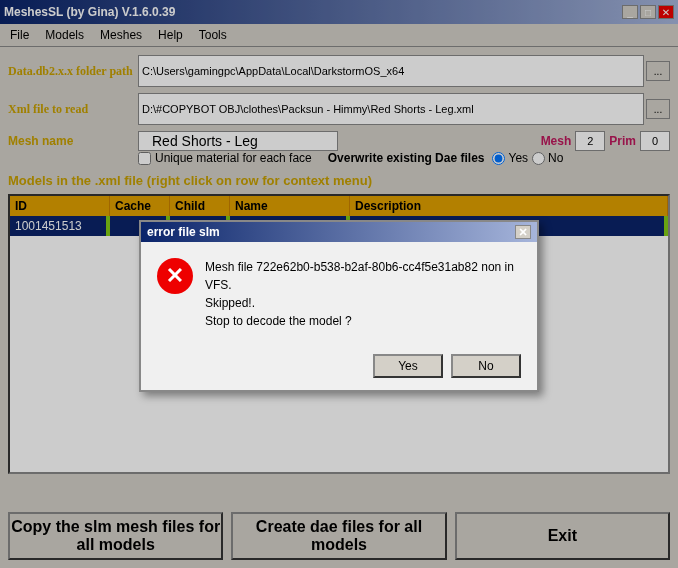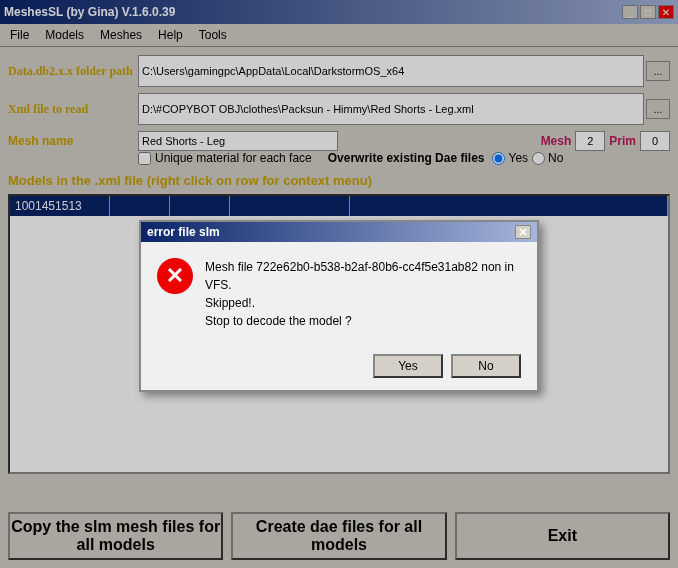--- a/index.html
+++ b/index.html
@@ -109,22 +109,22 @@
       font-weight: bold;
       font-size: 12px;
       width: 130px;
       flex-shrink: 0;
     }
     .mesh-input {
       width: 200px;
       height: 20px;
       border: 1px solid #888;
       background: white;
-      padding: 0 3px;
-      font-size: 11px;
+      padding: 0 13px;
+      font-size: 14px;
     }
     .mesh-count-group {
       display: flex;
       align-items: center;
       margin-left: auto;
       gap: 4px;
     }
     .count-label {
       font-weight: bold;
       font-size: 12px;
@@ -204,21 +204,21 @@
     }
     .table-row-data {
       display: grid;
       grid-template-columns: 100px 60px 60px 120px 1fr;
       background: #0a246a;
       color: white;
     }
     .table-cell {
       padding: 3px 5px;
       font-size: 12px;
-      border-right: 1px solid #84cc16;
+      border-right: 4px solid #84cc16;
     }
 
     
     .bottom-bar {
       display: flex;
       gap: 8px;
       padding: 8px;
       background: #d4d0c8;
       position: absolute;
       bottom: 0;
@@ -383,20 +383,27 @@
         <label>
           <input type="radio" name="overwrite" style="">
           <span>No</span>
         </label>
       </div>
     </div>
 
     <div class="section-title">Models in the .xml file (right click on row for context menu)</div>
 
     <div class="table-area">
+      <div class="table-header">
+        <div class="table-header-cell">ID</div>
+        <div class="table-header-cell">Cache</div>
+        <div class="table-header-cell">Child</div>
+        <div class="table-header-cell">Name</div>
+        <div class="table-header-cell">Description</div>
+      </div>
       <div class="table-row-data">
         <div class="table-cell">1001451513</div>
         <div class="table-cell"></div>
         <div class="table-cell"></div>
         <div class="table-cell"></div>
         <div class="table-cell"></div>
       </div>
     </div>
 
   </div>

